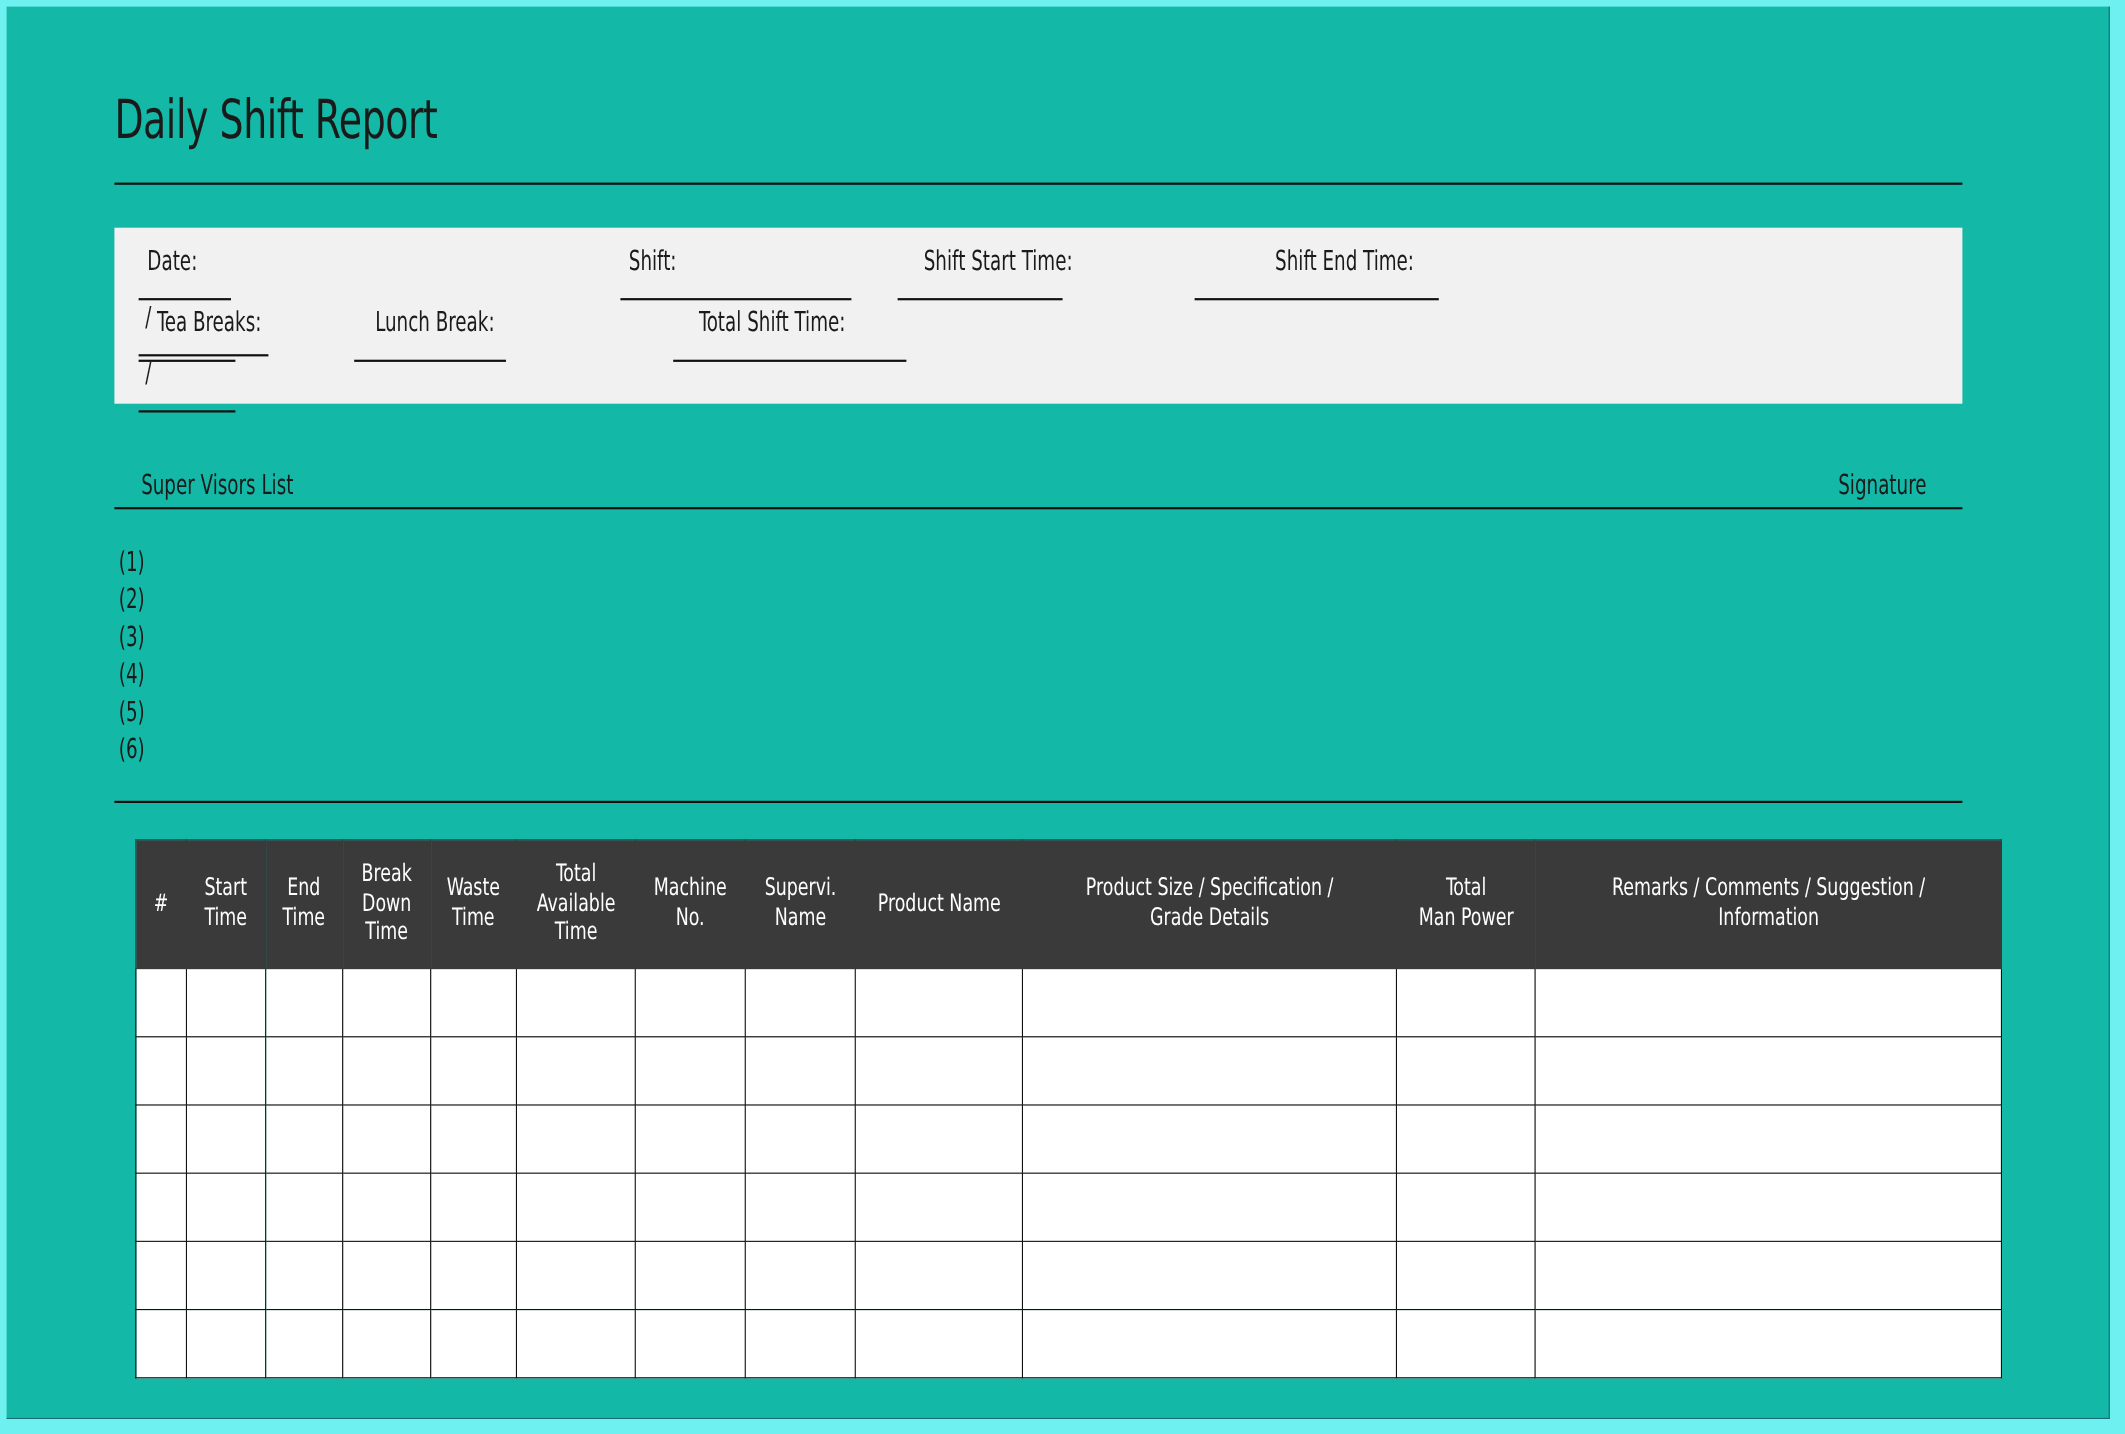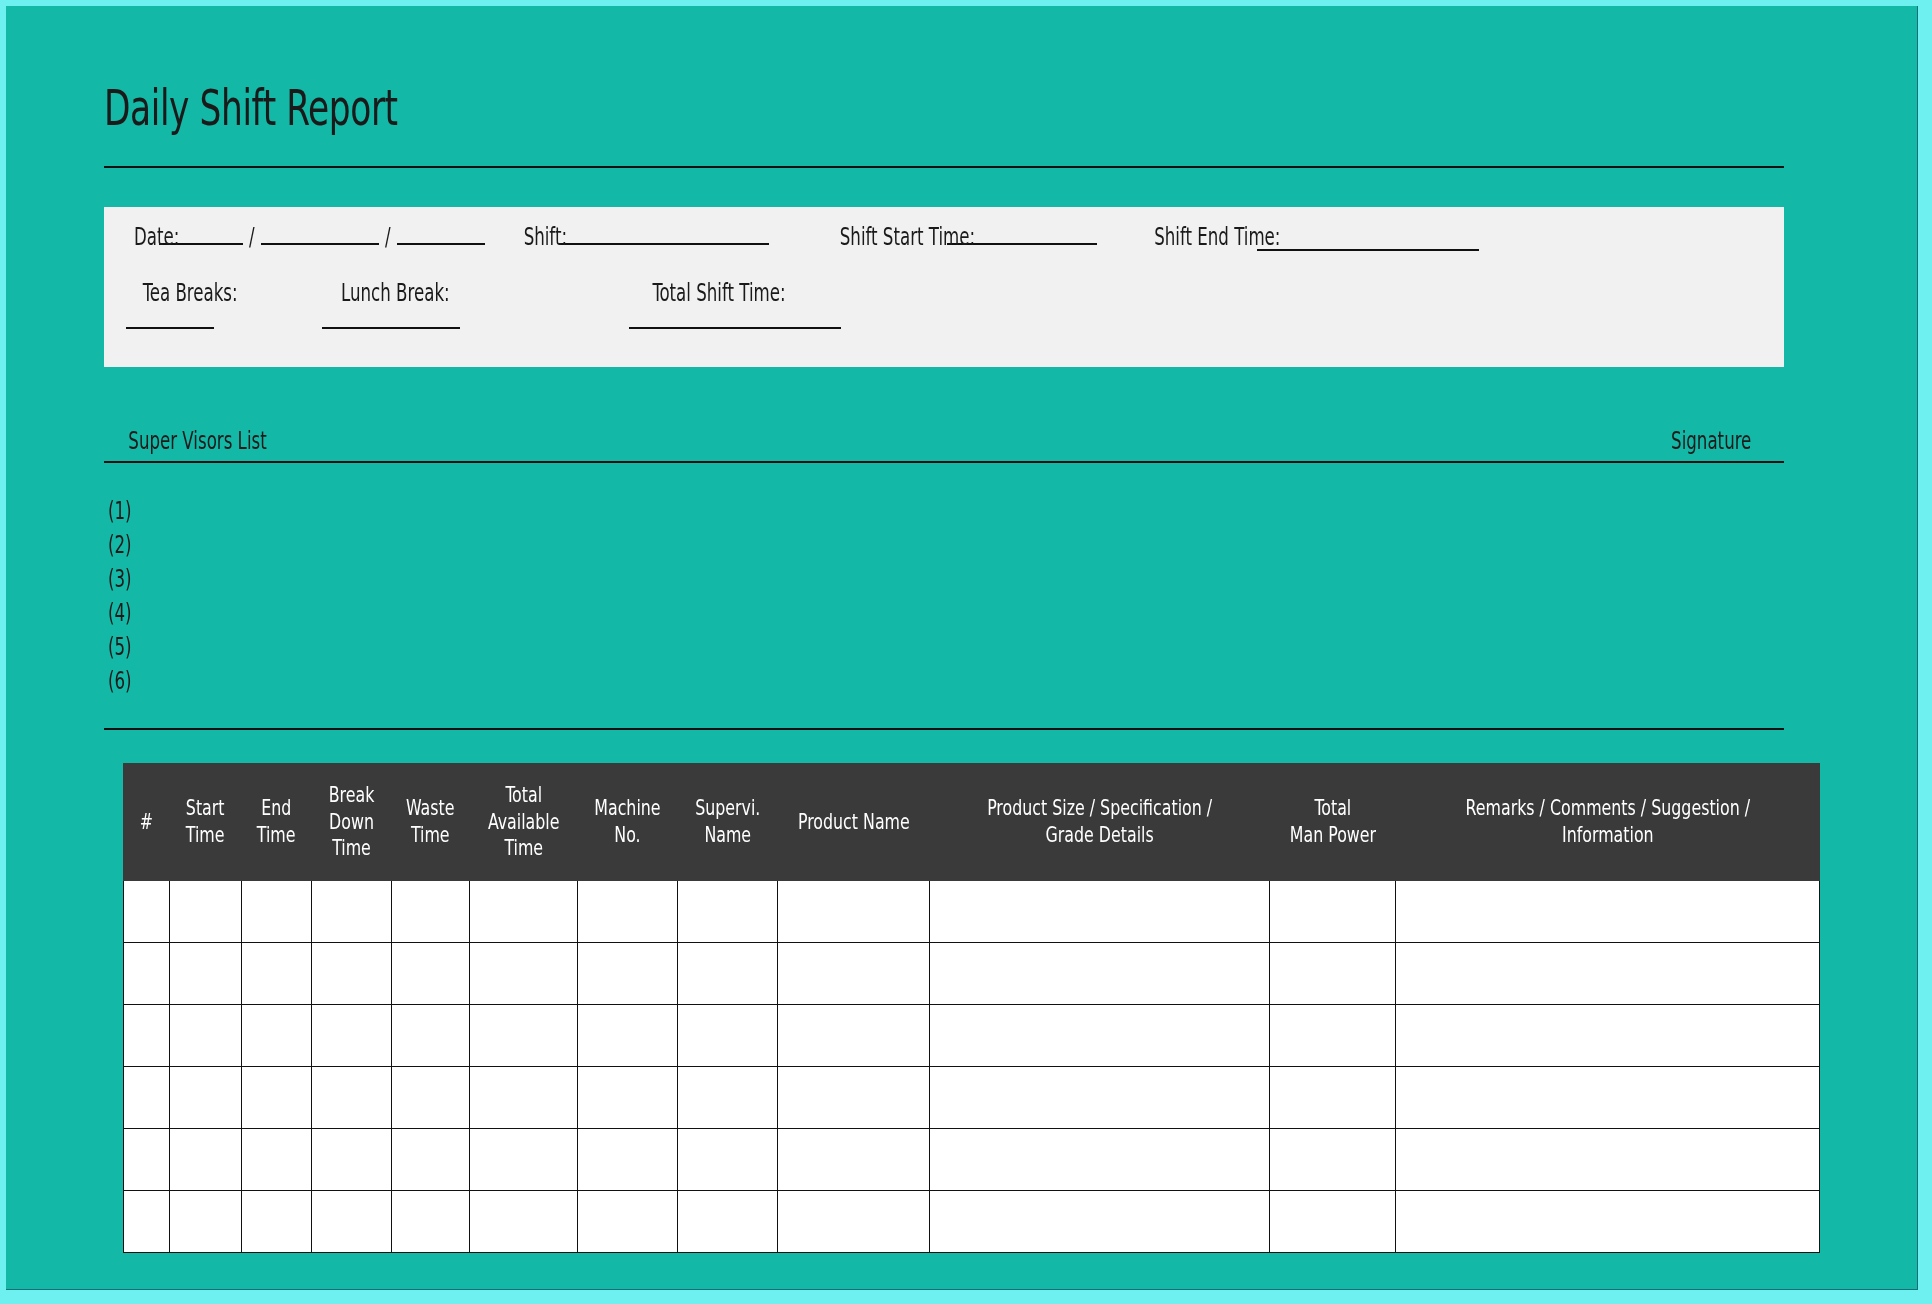--- a/index.html
+++ b/index.html
@@ -89,21 +89,21 @@
     height: 20px;
   }
   .slash {
     display: inline-block;
     padding: 0 5px;
     transform: scaleX(0.74);
     font-size: 25px;
   }
 
   
-  .r1 { top: 15px; }
+  .r1 { top: 15px; flex-direction: column; }
   .r2 { top: 71px; flex-direction: column; }
   .r3 { top: 126px; }
 
   
   .sup-head {
     position: absolute;
     left: 98px;
     top: 420px;
     font-family: "DejaVu Sans Condensed", "Liberation Sans Narrow", "Liberation Sans", sans-serif;
     font-stretch: condensed;
@@ -204,21 +204,21 @@
 
       <div class="fld r1" style="left:22px;">
         <span class="lbl">Date:</span>
         <span class="blank" style="width:84px; margin-left:-28px;"></span>
         <span class="slash">/</span>
         <span class="blank" style="width:118px;"></span>
         <span class="slash">/</span>
         <span class="blank" style="width:88px;"></span>
       </div>
 
-      <div class="fld r1" style="left:412px;justify-content:flex-end;">
+      <div class="fld r1" style="left:460px;justify-content:flex-end;">
         <span class="lbl">Shift:</span>
         <span class="blank" style="width:210px; margin-left:-16px;"></span>
       </div>
 
       <div class="fld r1" style="left:712px;">
         <span class="lbl">Shift Start Time:</span>
         <span class="blank" style="width:150px; margin-left:-52px;"></span>
       </div>
 
       <div class="fld r1" style="left:1028px;align-items:flex-end;">
@@ -229,21 +229,21 @@
       <div class="fld r2" style="left:22px;">
         <span class="lbl">Tea Breaks:</span>
         <span class="blank" style="width:88px; margin-left:-34px;"></span>
       </div>
 
       <div class="fld r2" style="left:218px;">
         <span class="lbl">Lunch Break:</span>
         <span class="blank" style="width:138px; margin-left:-42px;"></span>
       </div>
 
-      <div class="fld r2" style="left:525px;justify-content:space-between;">
+      <div class="fld r2" style="left:508px;justify-content:space-between;">
         <span class="lbl">Total Shift Time:</span>
         <span class="blank" style="width:212px; margin-left:-50px;"></span>
       </div>
 
 
 
     </div>
 
     <div class="sup-head">Super Visors List</div>
     <div class="sup-sign" style="right:152px;">Signature</div>

